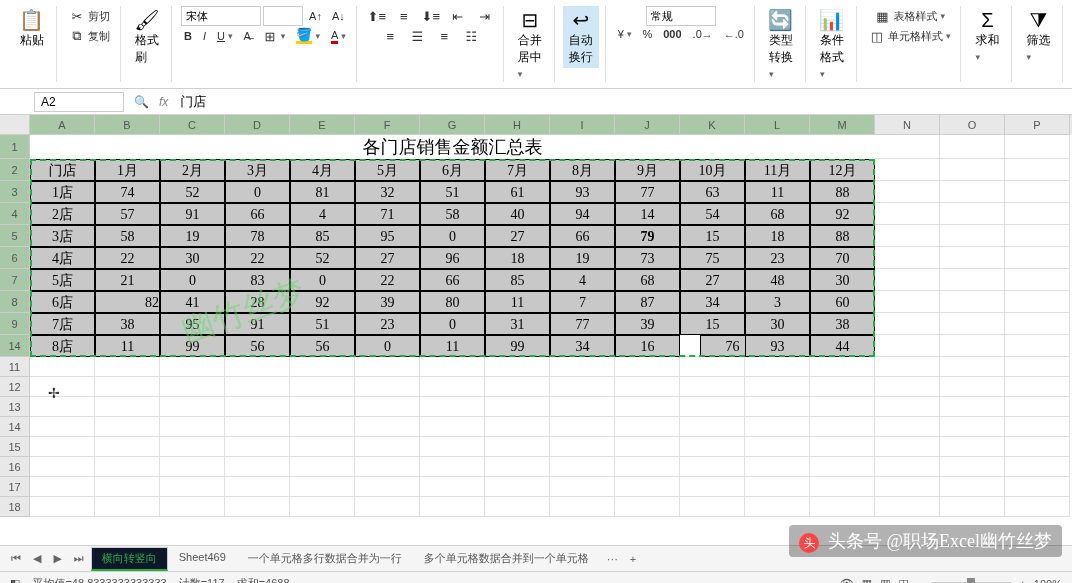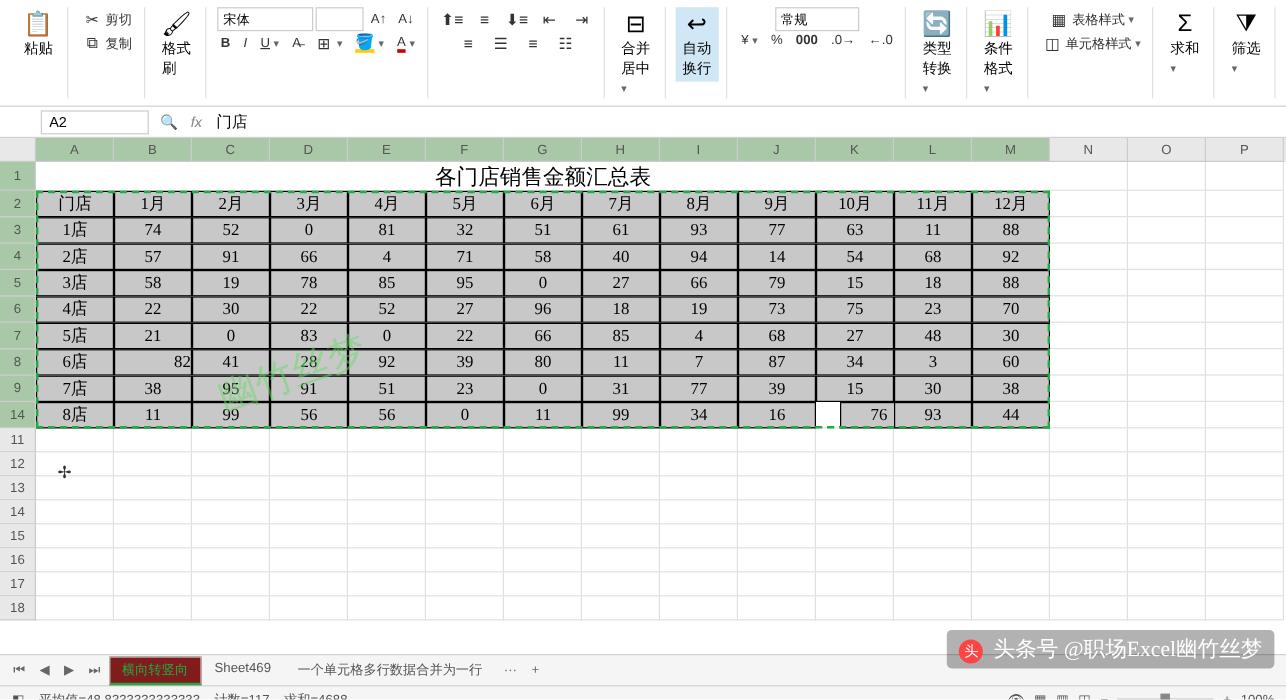--- a/index.html
+++ b/index.html
@@ -43,21 +43,21 @@
     .title-cell { text-align: center; font-size: 18px; font-family: SimSun, serif; background: #fff; height: 24px; line-height: 24px;}
     .data-cell { text-align: center; font-family: SimSun, serif; font-size: 14px; background: #c8c8c8; border: 1px solid #000; height: 22px; line-height: 22px;}
     
     .marquee { position: absolute; border: 2px dashed #22aa44; pointer-events: none; }
     .watermark { position: absolute; font-size: 32px; color: rgba(100,220,100,0.5); transform: rotate(-20deg); font-family: KaiTi, serif; pointer-events: none; z-index: 5;}
     .cursor-plus { position: absolute; font-size: 14px; color: #333; }
     
     .sheet-tabs { display: flex; align-items: center; height: 26px; border-top: 1px solid #d0d0d0; padding: 0 6px; gap: 2px; background: #f5f5f5;}
     .nav-btn { padding: 2px 5px; cursor: pointer; color: #666; font-size: 11px;}
     .tab { padding: 3px 10px; font-size: 11px; cursor: pointer; border: 1px solid transparent; color: #555;}
-    .tab.active { background: #7f1d1d; color: #22aa44; border: 1px solid #ccc; border-bottom: 2px solid #22aa44;}
+    .tab.active { background: #0f172a; color: #22aa44; border: 1px solid #ccc; border-bottom: 2px solid #22aa44;}
     
     .status-bar { display: flex; align-items: center; height: 24px; background: #f5f5f5; border-top: 1px solid #d0d0d0; padding: 0 10px; font-size: 11px; color: #555; gap: 12px;}
     .status-right { margin-left: auto; display: flex; align-items: center; gap: 8px;}
     .zoom-slider { width: 80px; height: 3px; background: #ccc; position: relative;}
     .zoom-thumb { width: 8px; height: 12px; background: #888; position: absolute; top: -4px; left: 36px;}
     
     .attribution { position: absolute; bottom: 26px; right: 10px; font-size: 18px; color: #fff; background: rgba(0,0,0,0.3); padding: 4px 10px; border-radius: 4px; z-index: 10; font-family: "Microsoft YaHei";}
     .attr-logo { display: inline-block; width: 20px; height: 20px; background: #ff4444; color: #fff; border-radius: 50%; text-align: center; line-height: 20px; font-size: 12px; margin-right: 4px;}
   </style>
 </head>
@@ -645,21 +645,21 @@
         <div class="data-cell" style="position: absolute; top: 68px; left: 780px; width: 65px; height: 22px; line-height: 22px;">92</div>
         <div class="data-cell" style="position: absolute; top: 90px; left: 0px; width: 65px; height: 22px; line-height: 22px;">3店</div>
         <div class="data-cell" style="position: absolute; top: 90px; left: 65px; width: 65px; height: 22px; line-height: 22px;">58</div>
         <div class="data-cell" style="position: absolute; top: 90px; left: 130px; width: 65px; height: 22px; line-height: 22px;">19</div>
         <div class="data-cell" style="position: absolute; top: 90px; left: 195px; width: 65px; height: 22px; line-height: 22px;">78</div>
         <div class="data-cell" style="position: absolute; top: 90px; left: 260px; width: 65px; height: 22px; line-height: 22px;">85</div>
         <div class="data-cell" style="position: absolute; top: 90px; left: 325px; width: 65px; height: 22px; line-height: 22px;">95</div>
         <div class="data-cell" style="position: absolute; top: 90px; left: 390px; width: 65px; height: 22px; line-height: 22px;">0</div>
         <div class="data-cell" style="position: absolute; top: 90px; left: 455px; width: 65px; height: 22px; line-height: 22px;">27</div>
         <div class="data-cell" style="position: absolute; top: 90px; left: 520px; width: 65px; height: 22px; line-height: 22px;">66</div>
-        <div class="data-cell" style="position: absolute; top: 90px; left: 585px; width: 65px; height: 22px; line-height: 22px;">79</div>
+        <div class="data-cell" style="position: absolute; top: 90px; left: 585px; width: 65px; height: 22px; line-height: 22px; font-weight: bold;">79</div>
         <div class="data-cell" style="position: absolute; top: 90px; left: 650px; width: 65px; height: 22px; line-height: 22px;">15</div>
         <div class="data-cell" style="position: absolute; top: 90px; left: 715px; width: 65px; height: 22px; line-height: 22px;">18</div>
         <div class="data-cell" style="position: absolute; top: 90px; left: 780px; width: 65px; height: 22px; line-height: 22px;">88</div>
         <div class="data-cell" style="position: absolute; top: 112px; left: 0px; width: 65px; height: 22px; line-height: 22px;">4店</div>
         <div class="data-cell" style="position: absolute; top: 112px; left: 65px; width: 65px; height: 22px; line-height: 22px;">22</div>
         <div class="data-cell" style="position: absolute; top: 112px; left: 130px; width: 65px; height: 22px; line-height: 22px;">30</div>
         <div class="data-cell" style="position: absolute; top: 112px; left: 195px; width: 65px; height: 22px; line-height: 22px;">22</div>
         <div class="data-cell" style="position: absolute; top: 112px; left: 260px; width: 65px; height: 22px; line-height: 22px;">52</div>
         <div class="data-cell" style="position: absolute; top: 112px; left: 325px; width: 65px; height: 22px; line-height: 22px;">27</div>
         <div class="data-cell" style="position: absolute; top: 112px; left: 390px; width: 65px; height: 22px; line-height: 22px;">96</div>
@@ -730,20 +730,21 @@
 
 <div class="sheet-tabs">
   <span class="nav-btn">⏮</span>
   <span class="nav-btn">◀</span>
   <span class="nav-btn">▶</span>
   <span class="nav-btn">⏭</span>
   <div id="tabs-container" style="display:flex">
       <div class="tab active">横向转竖向</div>
       <div class="tab">Sheet469</div>
       <div class="tab">一个单元格多行数据合并为一行</div>
+      <div class="tab">多个单元格数据合并到一个单元格</div>
     </div>
   <span class="nav-btn">···</span>
   <span class="nav-btn">+</span>
 </div>
 
 <div class="status-bar">
   <span>◧</span>
   <span><span>平均值=</span><span>48.8333333333333</span></span>
   <span><span>计数=</span><span>117</span></span>
   <span><span>求和=</span><span>4688</span></span>

